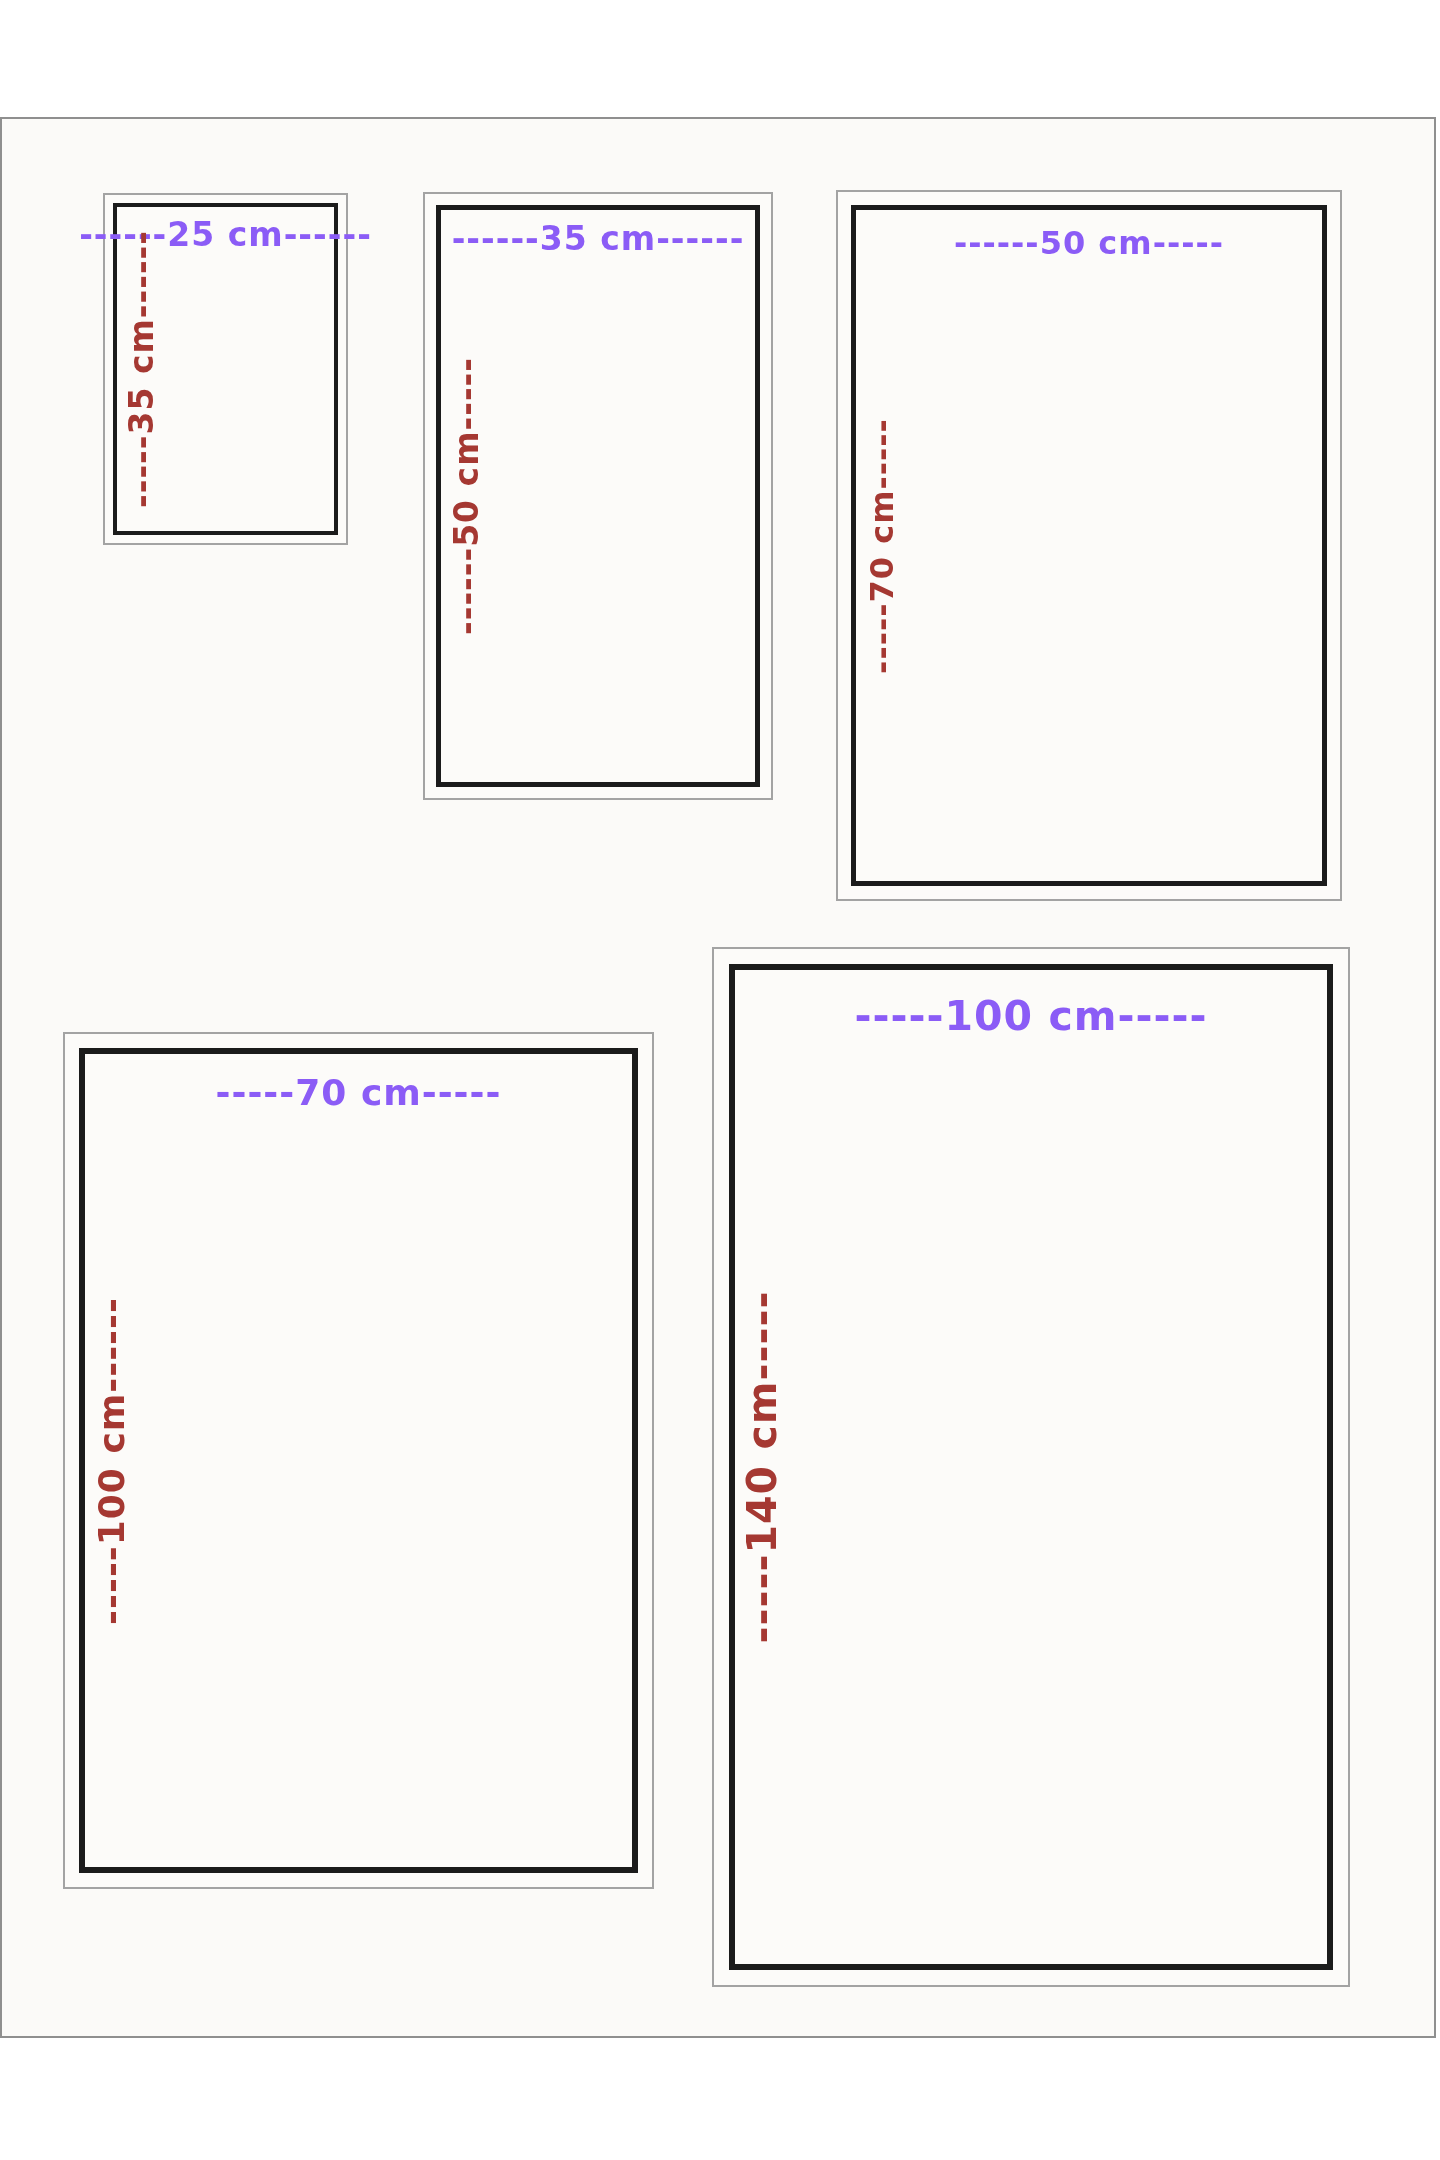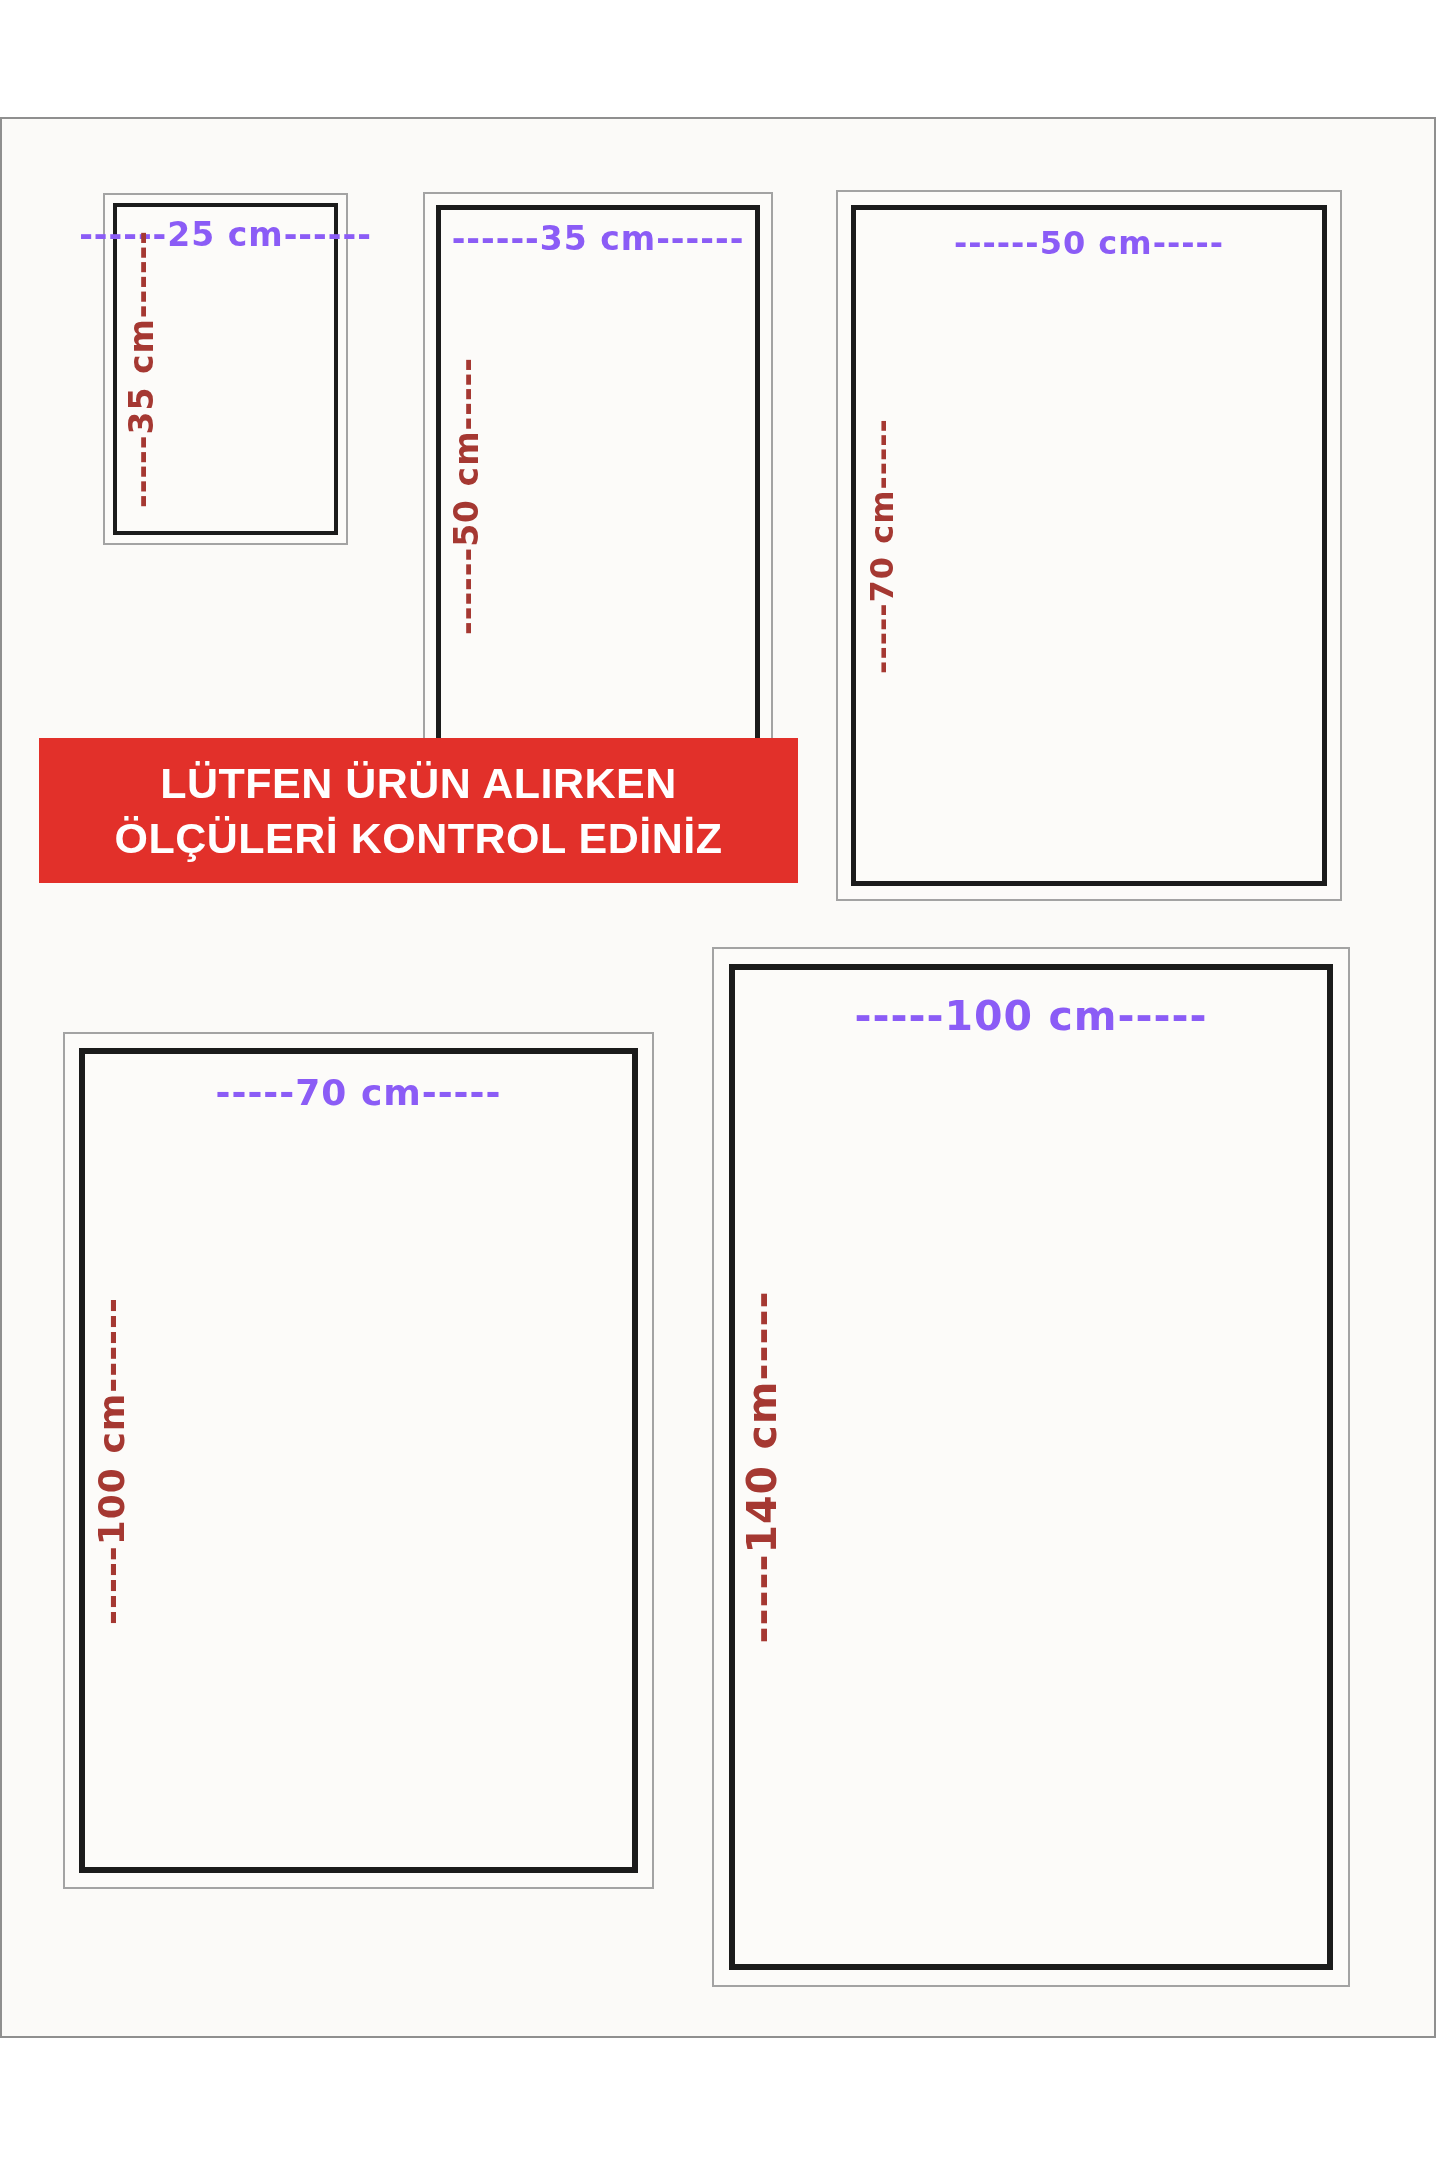--- a/index.html
+++ b/index.html
@@ -120,24 +120,20 @@
       </div>
     </div>
 
     <div class="size-box box-50x70">
       <div class="inner">
         <div class="w-label">------50 cm-----</div>
         <div class="h-label">-----70 cm-----</div>
       </div>
     </div>
 
-    <div class="banner">
-      <span>LÜTFEN ÜRÜN ALIRKEN</span>
-      <span>ÖLÇÜLERİ KONTROL EDİNİZ</span>
-    </div>
 
     <div class="size-box box-70x100">
       <div class="inner">
         <div class="w-label">-----70 cm-----</div>
         <div class="h-label">-----100 cm------</div>
       </div>
     </div>
 
     <div class="size-box box-100x140">
       <div class="inner">

